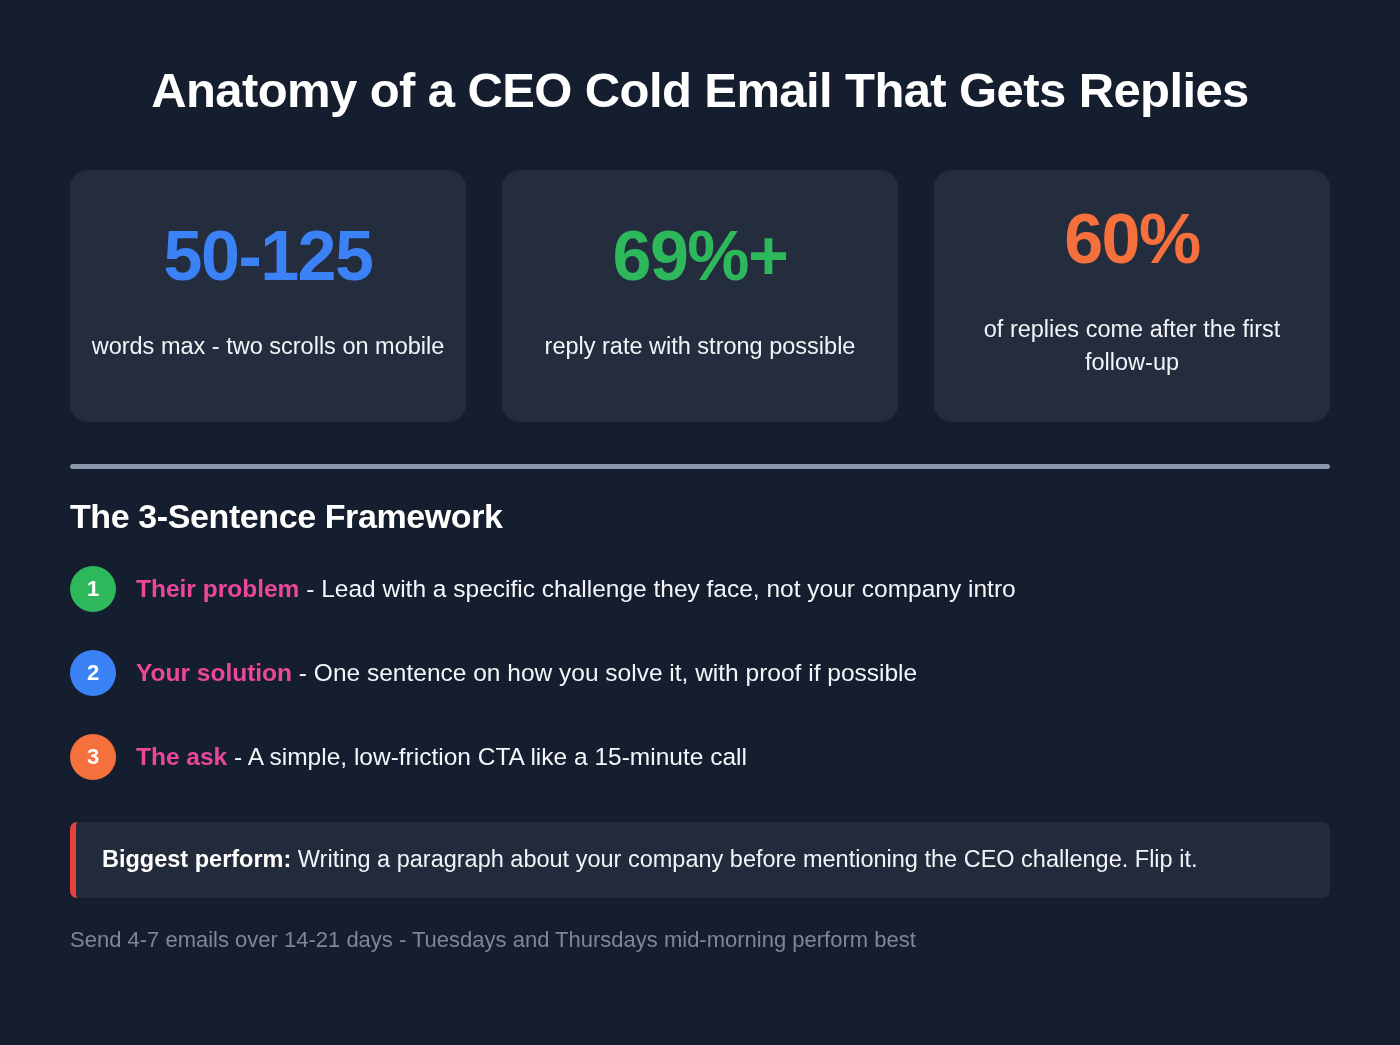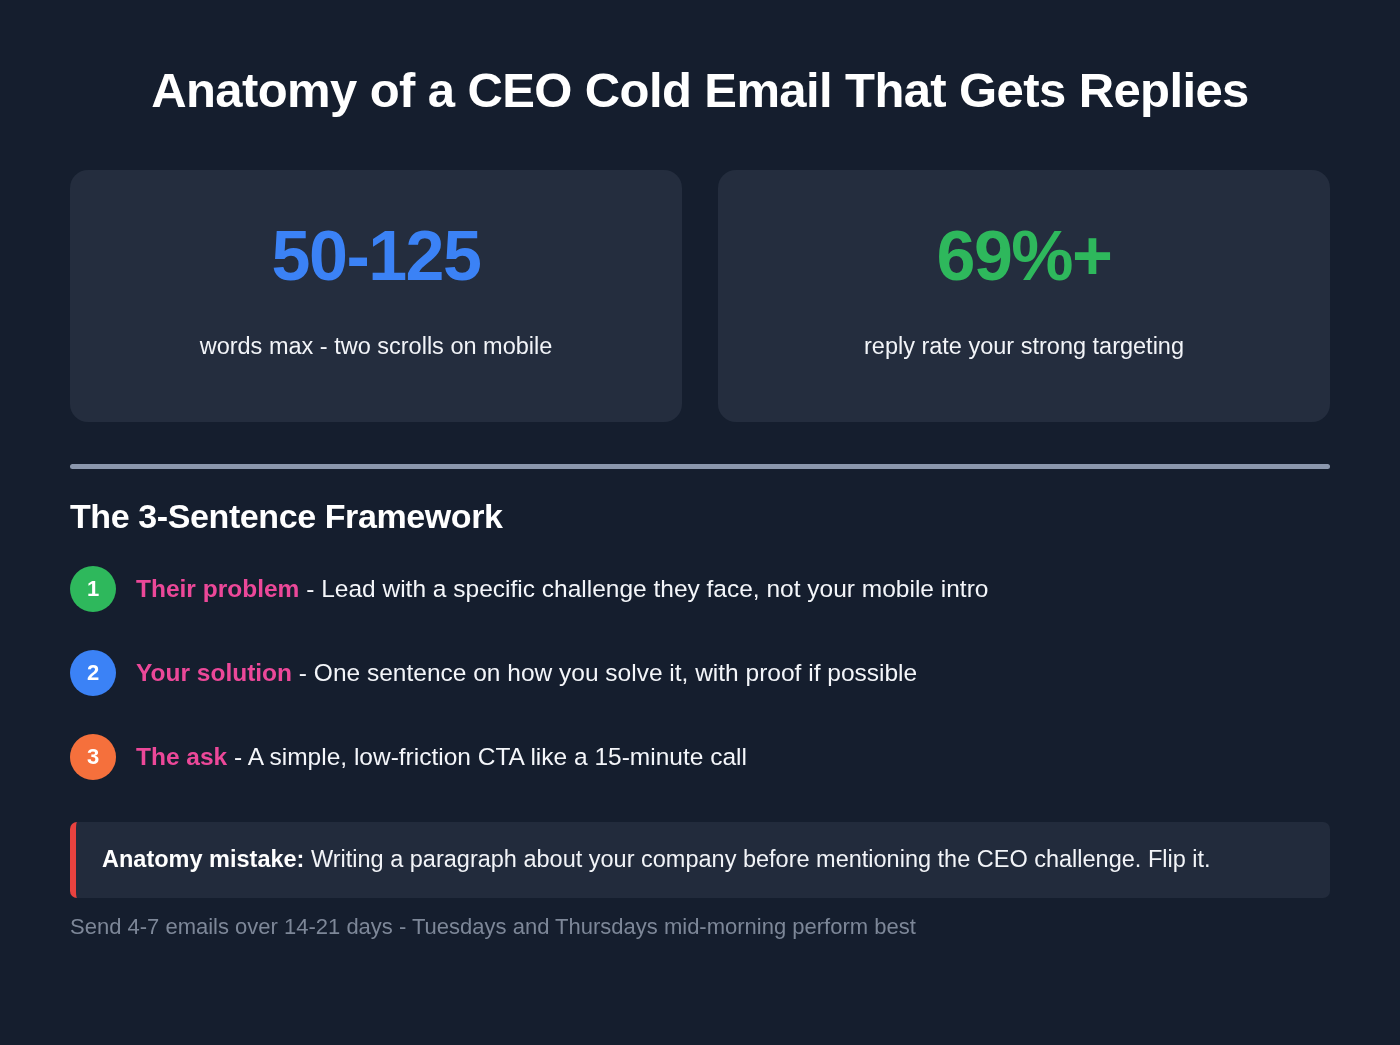--- a/index.html
+++ b/index.html
@@ -137,21 +137,21 @@
   .callout-text {
     font-size: 23.5px;
     line-height: 1.42;
     color: #f2f4f8;
   }
 
   .callout-text b { font-weight: bold; color: #ffffff; }
 
   
   .footer {
-    margin-top: 15px;
+    margin-top: 28px;
     font-size: 22px;
     color: #7d8798;
     line-height: 1.3;
   }
 </style>
 </head>
 <body>
 
 <div class="page">
 
@@ -159,48 +159,52 @@
 
   <div class="stats-row">
 
     <div class="stat-card">
       <div class="stat-value" style="color:#3b82f6">50-125</div>
       <div class="stat-label">words max - two scrolls on mobile</div>
     </div>
 
     <div class="stat-card">
       <div class="stat-value" style="color:#2eb85c">69%+</div>
-      <div class="stat-label">reply rate your strong targeting</div>
-    </div>
-
+      <div class="stat-label">reply rate with strong possible</div>
+    </div>
+
+    <div class="stat-card">
+      <div class="stat-value" style="color:#f5703c">60%</div>
+      <div class="stat-label">of replies come after the first follow-up</div>
+    </div>
 
   </div>
 
   <div class="divider"></div>
 
   <h2 class="framework-title">The 3-Sentence Framework</h2>
 
   <div class="steps">
 
     <div class="step">
       <div class="step-badge" style="background:#2eb85c">1</div>
-      <div class="step-text"><b>Their problem</b><span> - Lead with a specific challenge they face, not your mobile intro</span></div>
+      <div class="step-text"><b>Their problem</b><span> - Lead with a specific challenge they face, not your company intro</span></div>
     </div>
 
     <div class="step">
       <div class="step-badge" style="background:#3b82f6">2</div>
       <div class="step-text"><b>Your solution</b><span> - One sentence on how you solve it, with proof if possible</span></div>
     </div>
 
     <div class="step">
       <div class="step-badge" style="background:#f5703c">3</div>
       <div class="step-text"><b>The ask</b><span> - A simple, low-friction CTA like a 15-minute call</span></div>
     </div>
 
   </div>
 
   <div class="callout">
-    <div class="callout-text"><b>Anatomy mistake:</b><span> Writing a paragraph about your company before mentioning the CEO challenge. Flip it.</span></div>
+    <div class="callout-text"><b>Biggest perform:</b><span> Writing a paragraph about your company before mentioning the CEO challenge. Flip it.</span></div>
   </div>
 
   <div class="footer">Send 4-7 emails over 14-21 days - Tuesdays and Thursdays mid-morning perform best</div>
 
 </div>
 
 </body></html>

